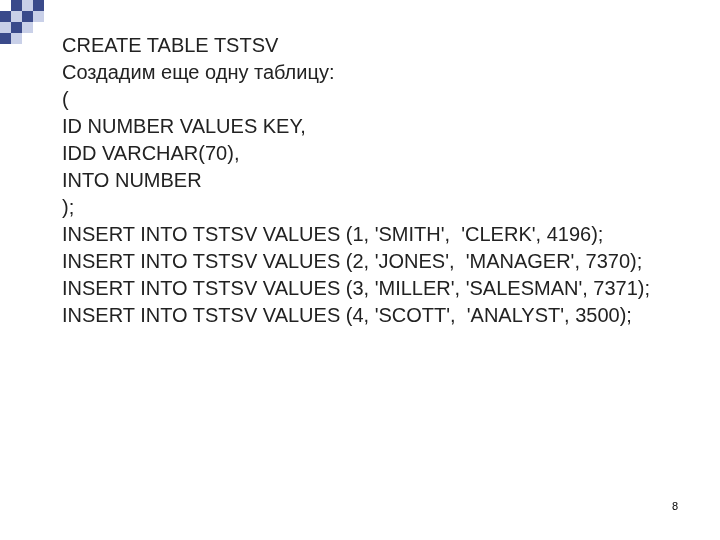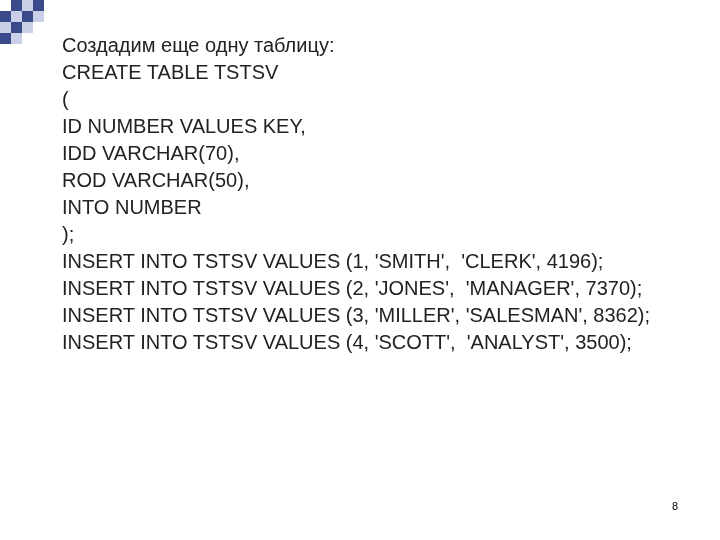--- a/index.html
+++ b/index.html
@@ -73,27 +73,26 @@
     <div class="sq" style="background:#c9d0e8"></div>
   </div>
 
   <div class="row" style="left:0;top:33px">
     <div class="sq" style="background:#3a4a8a"></div>
     <div class="sq" style="background:#c9d0e8"></div>
   </div>
 </div>
 
 <div class="content">
+  <div>CREATE TABLE TSTSV</div>
   <div>Создадим еще одну таблицу:</div>
-  <div>CREATE TABLE TSTSV</div>
   <div>(</div>
   <div>ID NUMBER VALUES KEY,</div>
   <div>IDD VARCHAR(70),</div>
-  <div>ROD VARCHAR(50),</div>
   <div>INTO NUMBER</div>
   <div>);</div>
   <div>INSERT INTO TSTSV VALUES (1, 'SMITH',  'CLERK', 4196);</div>
   <div>INSERT INTO TSTSV VALUES (2, 'JONES',  'MANAGER', 7370);</div>
-  <div>INSERT INTO TSTSV VALUES (3, 'MILLER', 'SALESMAN', 8362);</div>
+  <div>INSERT INTO TSTSV VALUES (3, 'MILLER', 'SALESMAN', 7371);</div>
   <div>INSERT INTO TSTSV VALUES (4, 'SCOTT',  'ANALYST', 3500);</div>
 </div>
 
 <div class="pageno">8</div>
 
 </body></html>

